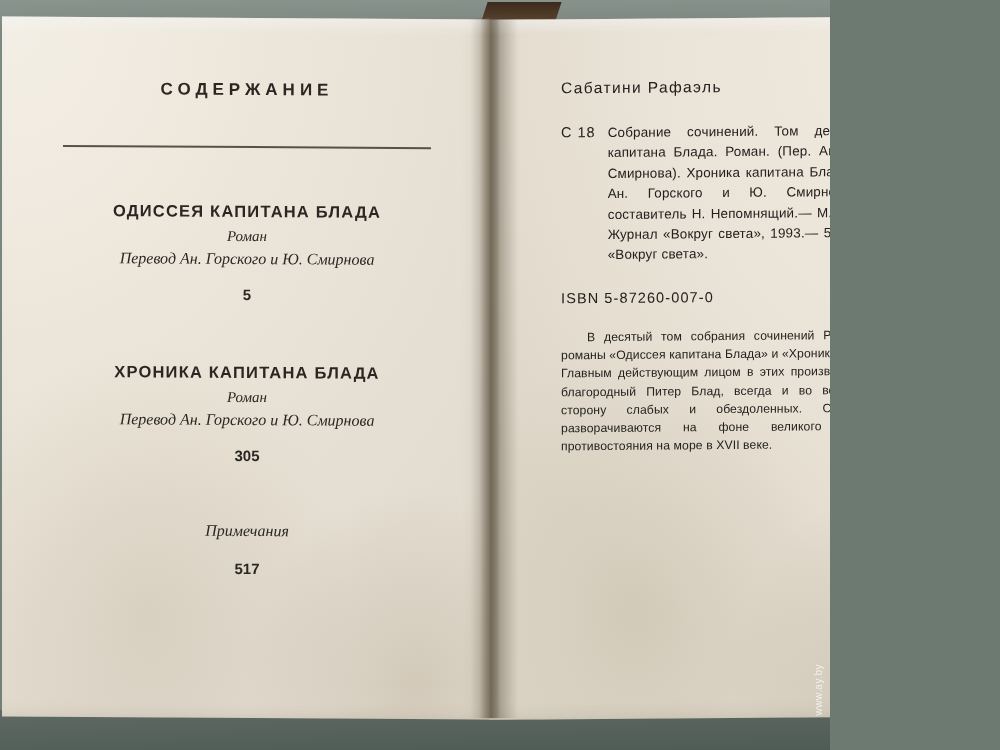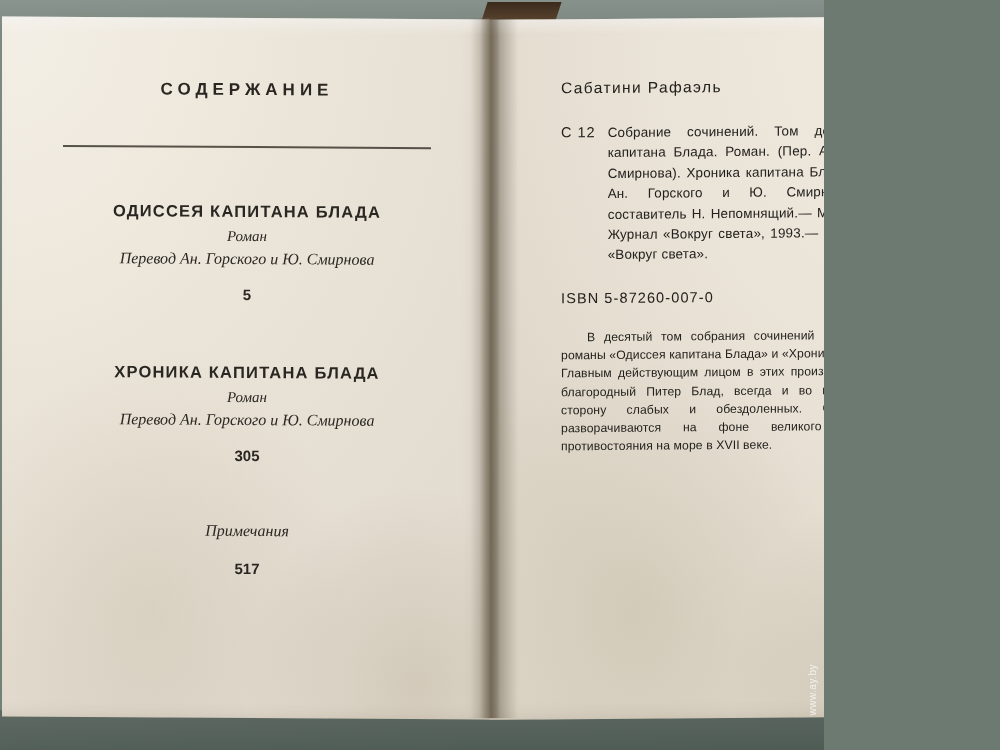--- a/index.html
+++ b/index.html
@@ -7,20 +7,21 @@
     padding: 0;
     background: #6d7a72;
   }
   #scene {
     position: relative;
     width: 824px;
     height: 750px;
     overflow: hidden;
     font-family: "Liberation Serif", serif;
     background: #6f7c74;
+    padding-left: 6px;
   }
   
   .bg-cloth {
     position: absolute;
     inset: 0;
     background:
       linear-gradient(100deg, #7d8a82 0%, #6e7b73 20%, #5f6c65 55%, #55615b 100%);
   }
   .bg-top-strip {
     position: absolute;
@@ -273,21 +274,21 @@
     </div>
 
     <div class="page page-right">
       <div class="page-top-bevel"></div>
       <div class="paper-tint"></div>
 
       <div class="cip">
         <div class="cip-author">Сабатини Рафаэль</div>
 
         <div class="cip-block">
-          <div class="cip-code">С 12</div>
+          <div class="cip-code">С 18</div>
           <div class="cip-desc">Собрание сочинений. Том десятый. Одиссея капитана Блада. Роман. (Пер. Ан. Горского и Ю. Смирнова). Хроника капитана Блада. Роман. (Пер. Ан. Горского и Ю. Смирнова). Редактор-составитель Н. Непомнящий.— М., АО «Прибой»— Журнал «Вокруг света», 1993.— 528 с. Библиотека «Вокруг света».</div>
         </div>
 
         <div class="cip-isbn">ISBN  5-87260-007-0</div>
 
         <div class="cip-annotation">В десятый том собрания сочинений Р. Сабатини вошли романы «Одиссея капитана Блада» и «Хроника капитана Блада». Главным действующим лицом в этих произведениях выступает благородный Питер Блад, всегда и во всем принимающий сторону слабых и обездоленных. События романов разворачиваются на фоне великого англо-испанского противостояния на море в XVII веке.</div>
       </div>
     </div>
 
     <div class="gutter"></div>

